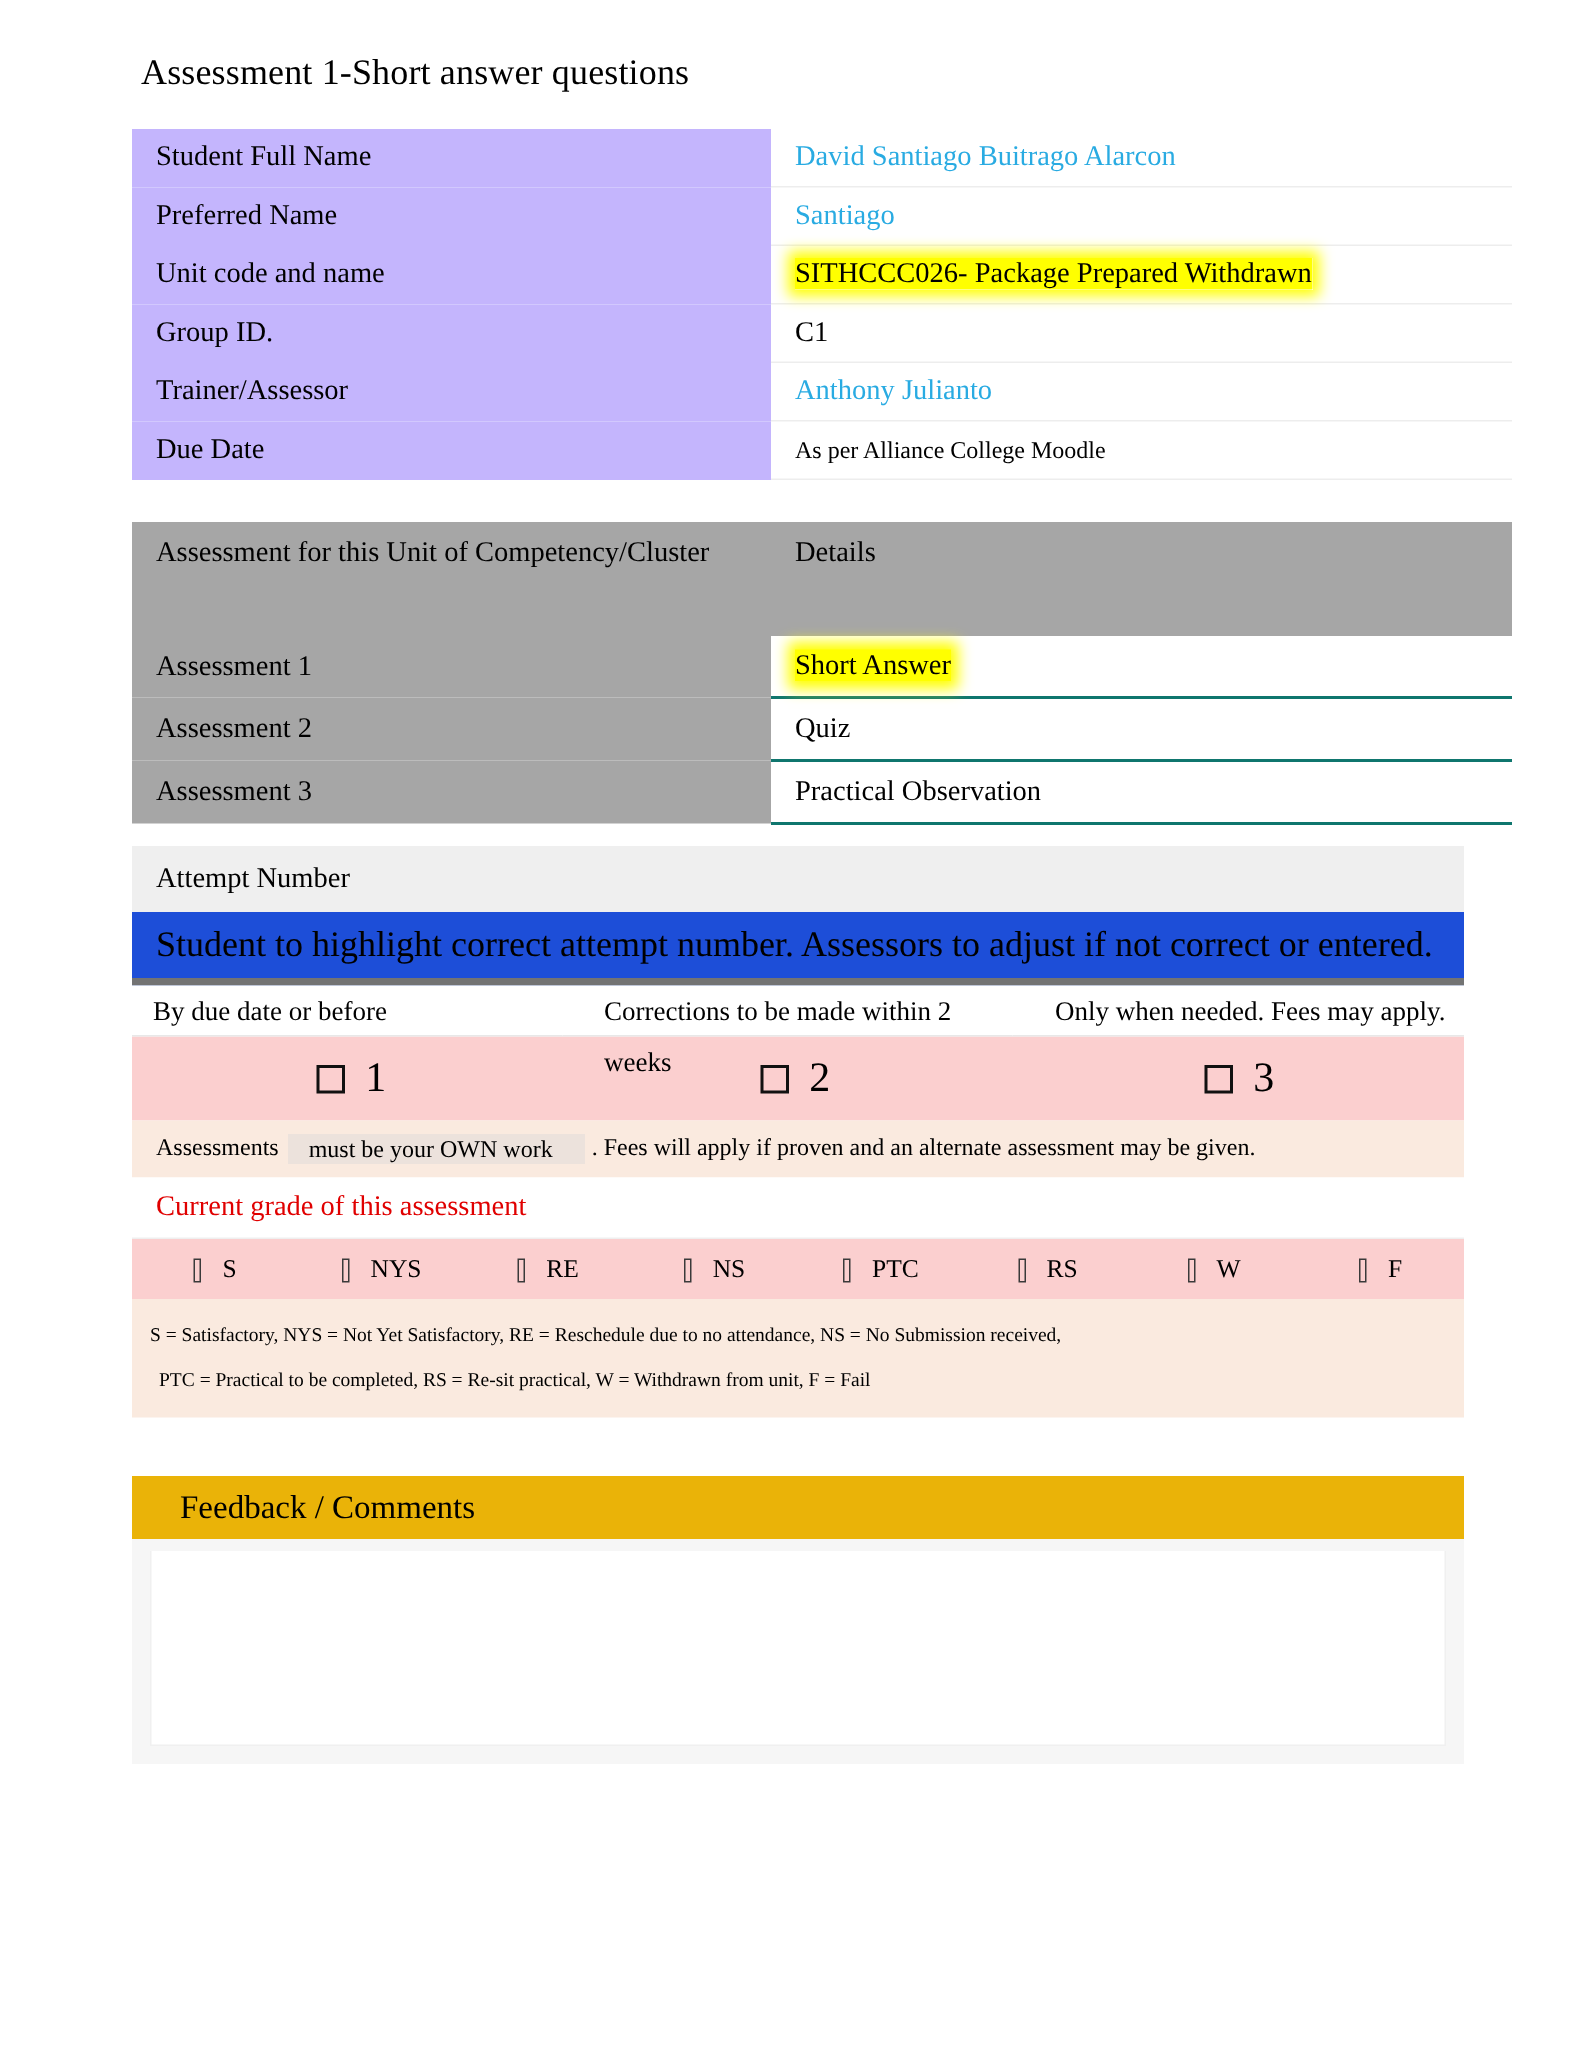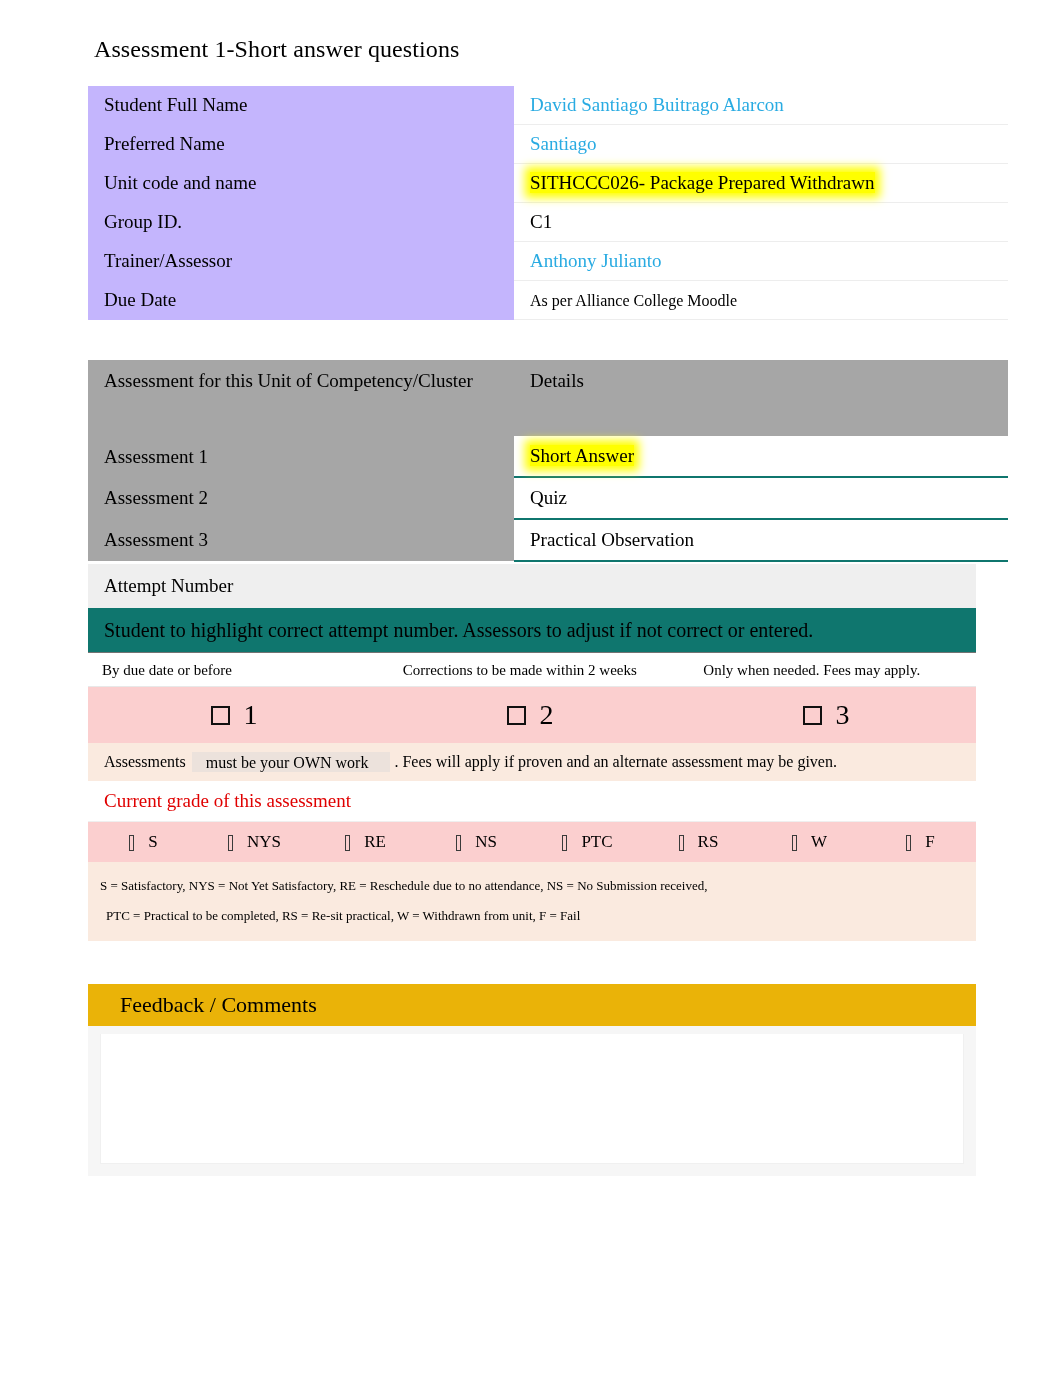--- a/index.html
+++ b/index.html
@@ -68,21 +68,21 @@
   .cyan { color: #29ABE2; }
   .hl-yellow {
     background: #FFFF00;
     box-shadow: 0 0 9px 5px #FFFF00;
   }
   .small-val { font-size: 16px; }
 
   
   #assessment-table {
     left: 88px;
-    top: 360px;
+    top: 348px;
     width: 888px;
   }
   #assessment-table td {
     height: 40px;
   }
   #assessment-table td.lbl {
     background: #A6A6A6;
     width: 410px;
   }
   #assessment-table td.val {
@@ -109,34 +109,34 @@
     width: 888px;
   }
   .attempt-head {
     background: #EFEFEF;
     height: 44px;
     line-height: 44px;
     padding-left: 16px;
     font-size: 19px;
   }
   .attempt-instr {
-    background: #0f766e;
+    background: #1d4ed8;
     height: 44px;
     line-height: 44px;
     padding-left: 16px;
-    font-size: 20px;
-    border-bottom: 1px solid #737373;
+    font-size: 24px;
+    border-bottom: 5px solid #737373;
   }
   .attempt-cols {
     display: flex;
     background: #FFFFFF;
   }
   .attempt-col {
     flex: 1 1 0;
-    font-size: 15px;
+    font-size: 18px;
     height: 34px;
     line-height: 34px;
     padding-left: 14px;
     border-bottom: 1px solid #E8E8E8;
     box-sizing: border-box;
   }
   .attempt-col.c2 { padding-left: 28px; }
   .attempt-col.c3 { padding-left: 28px; }
 
   .attempt-boxes {

